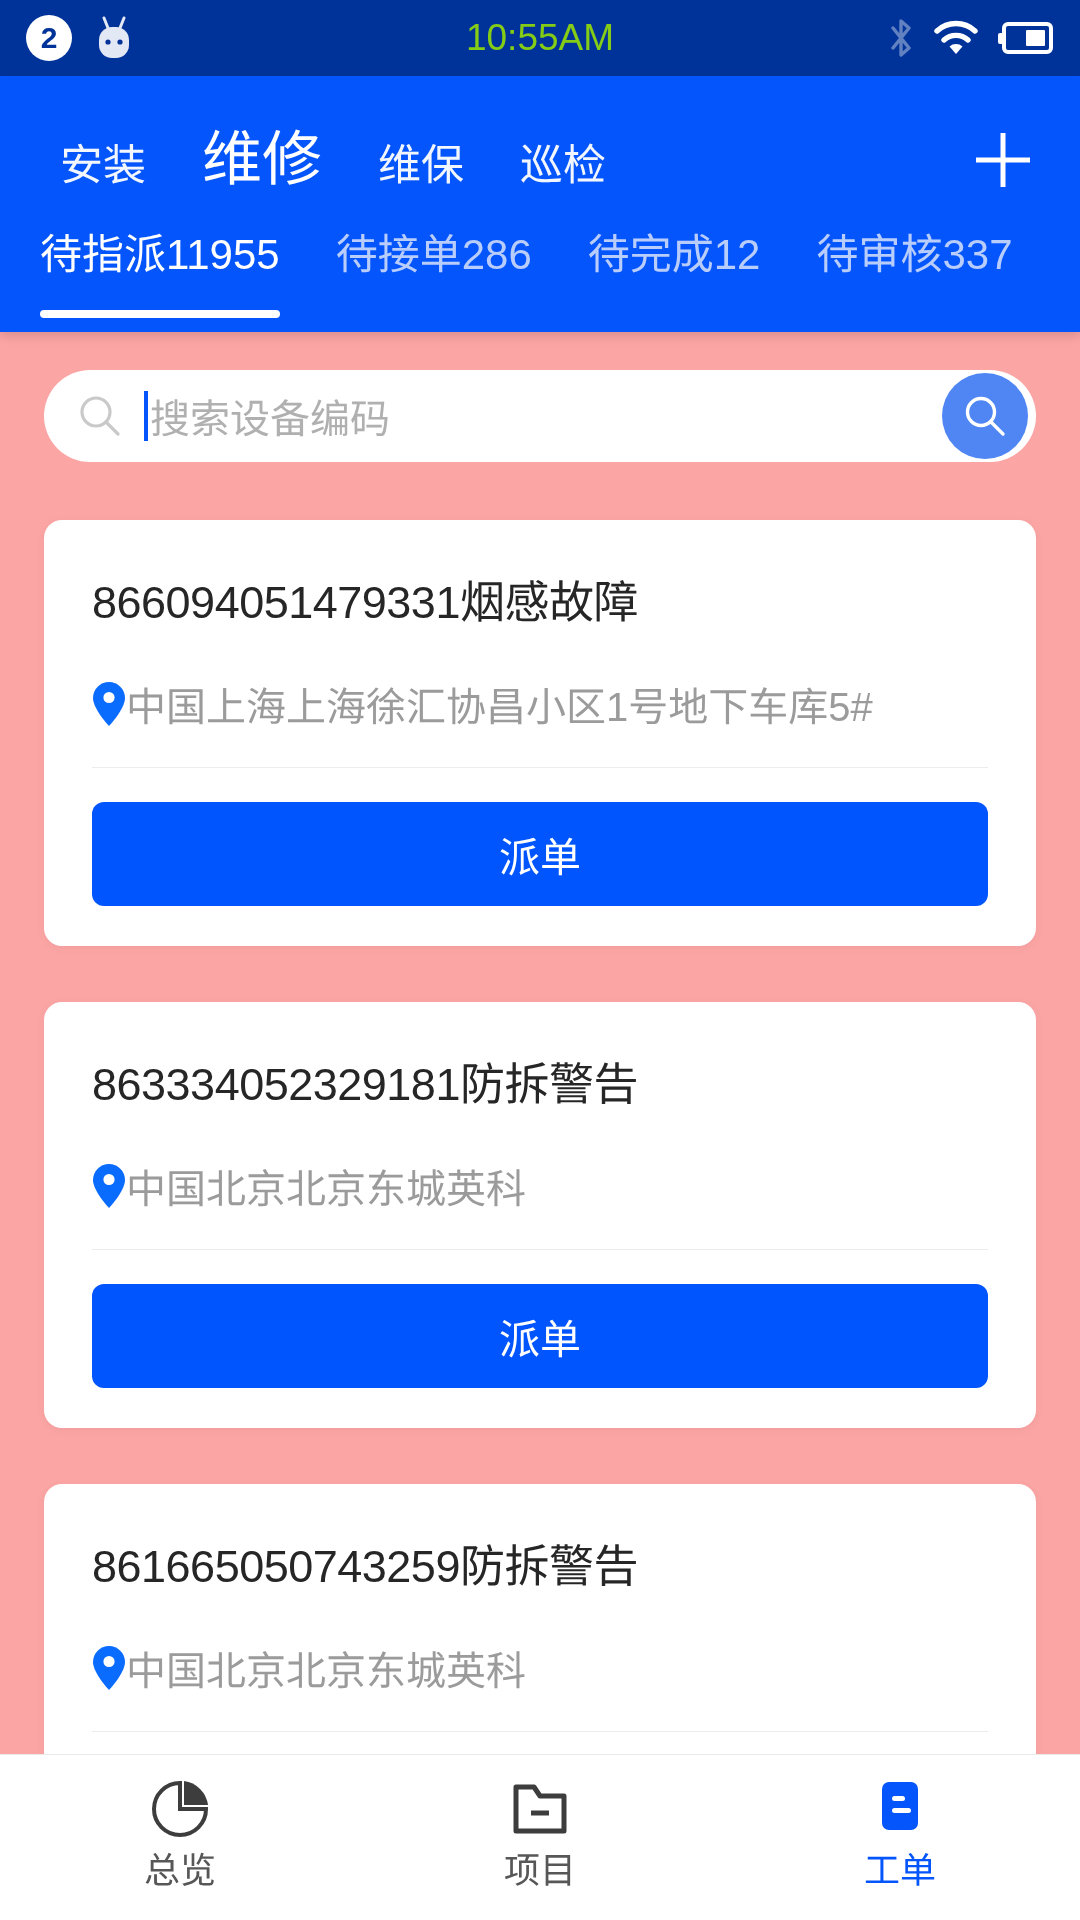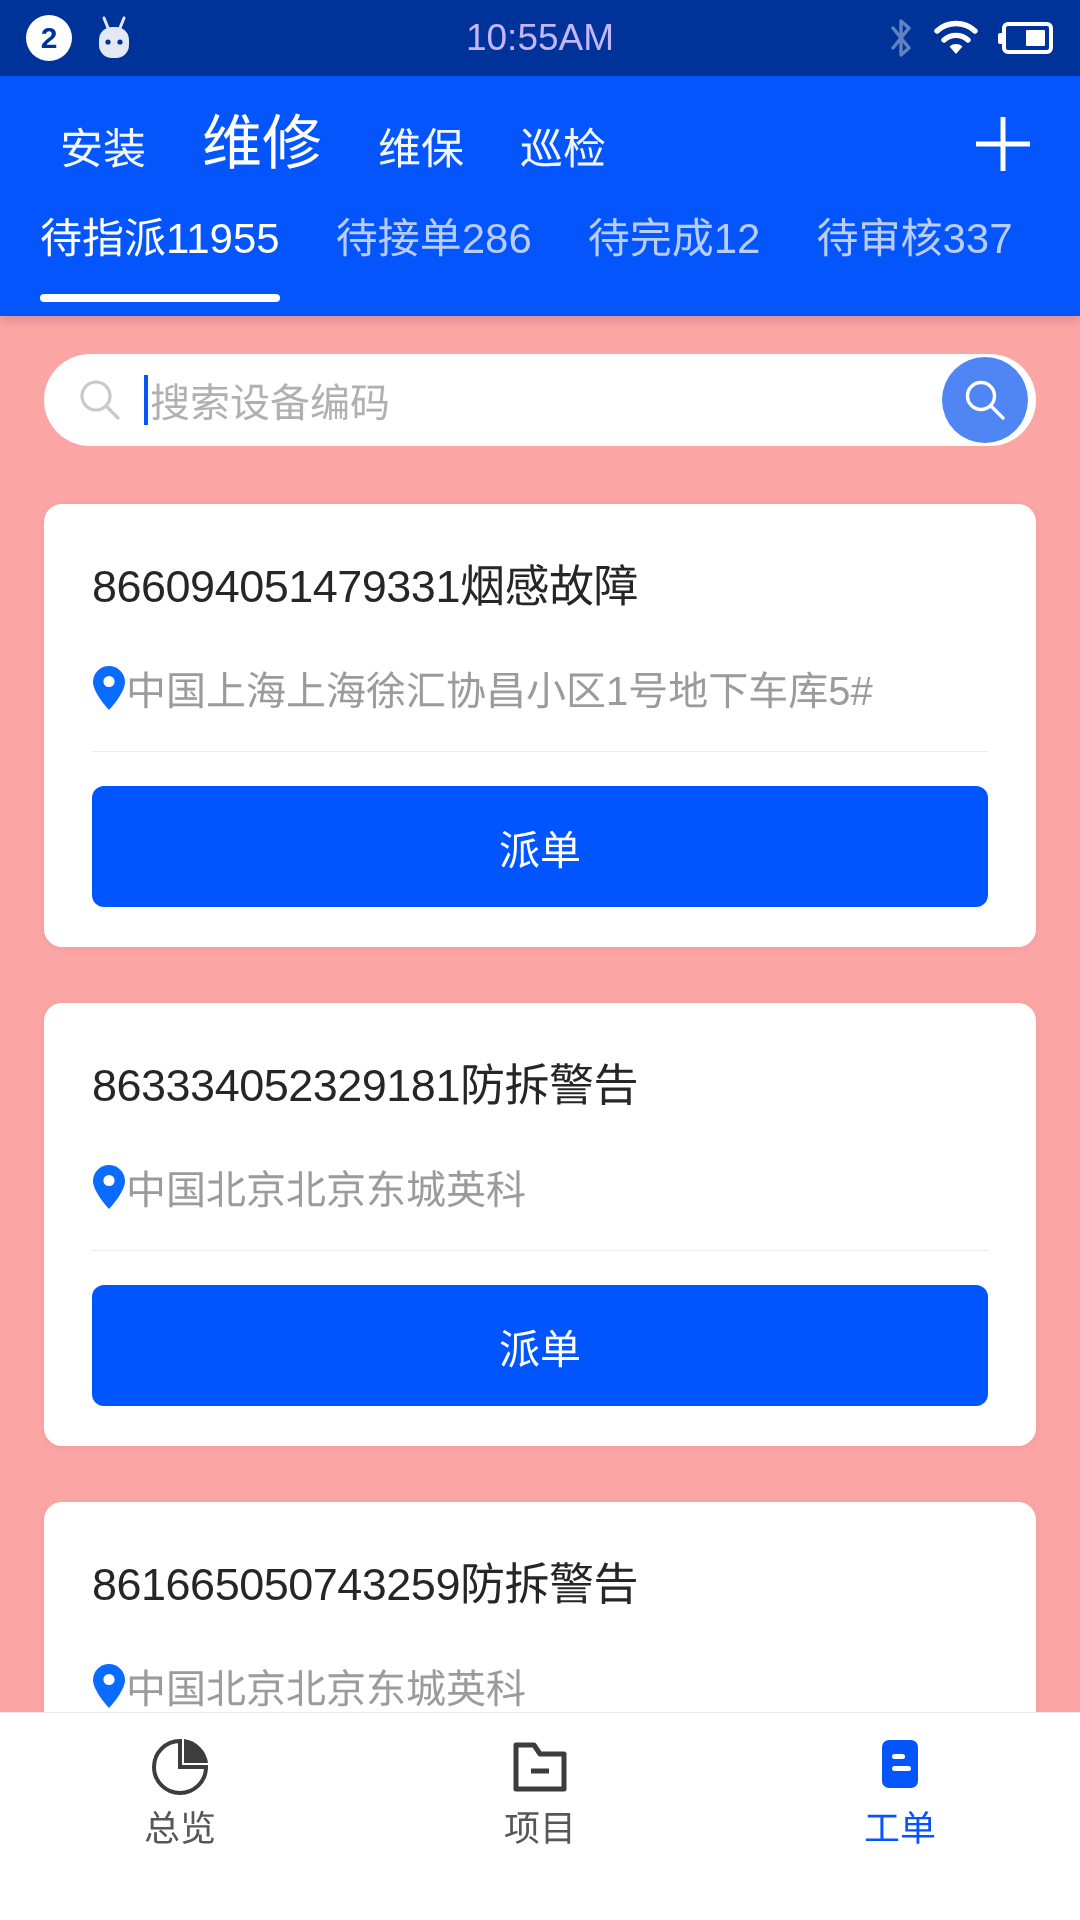--- a/index.html
+++ b/index.html
@@ -48,21 +48,21 @@
     align-items: center;
     justify-content: center;
     line-height: 1;
   }
   .android-icon { width: 40px; height: 44px; display:block; }
 
   .status-clock {
     position: absolute;
     left: 0; right: 0;
     text-align: center;
-    color: #c4b5fd;
+    color: #84cc16;
     font-size: 37px;
     letter-spacing: 0px;
     font-weight: 400;
     pointer-events: none;
   }
 
   .status-right {
     margin-left: auto;
     display: flex;
     align-items: center;
@@ -71,21 +71,21 @@
     z-index: 2;
   }
   .bt-icon  { width: 26px; height: 42px; display:block; opacity: .38; }
   .wifi-icon{ width: 44px; height: 36px; display:block; }
   .batt-icon{ width: 56px; height: 34px; display:block; }
 
   
   .header {
     background: #0455fc;
     flex: 0 0 auto;
-    padding-top: 6px;
+    padding-top: 22px;
     box-shadow: 0 4px 10px rgba(0,0,0,.14);
     position: relative;
     z-index: 5;
   }
 
   .top-nav {
     height: 124px;
     display: flex;
     align-items: center;
     padding: 0 34px 0 60px;
@@ -216,39 +216,39 @@
     border-bottom: 1px solid #ededed;
   }
   .pin-icon { width: 34px; height: 46px; flex: 0 0 34px; display:block; }
   .card-loc-text {
     font-size: 40px;
     color: #9b9b9b;
     white-space: nowrap;
   }
   .dispatch-btn {
     margin-top: 34px;
-    height: 121px;
+    height: 104px;
     background: #0055ff;
     border-radius: 12px;
     color: #ffffff;
     font-size: 41px;
     display: flex;
     align-items: center;
     justify-content: center;
     border: none;
     width: 100%;
     font-family: inherit;
     cursor: pointer;
   }
 
   
   .bottom-nav {
     position: absolute;
     left: 0; right: 0; bottom: 0;
-    height: 208px;
+    height: 166px;
     background: #ffffff;
     border-top: 1px solid #e9e9e9;
     display: flex;
     align-items: flex-start;
     padding-top: 22px;
     z-index: 10;
   }
   .nav-item {
     flex: 1 1 25%;
     display: flex;

